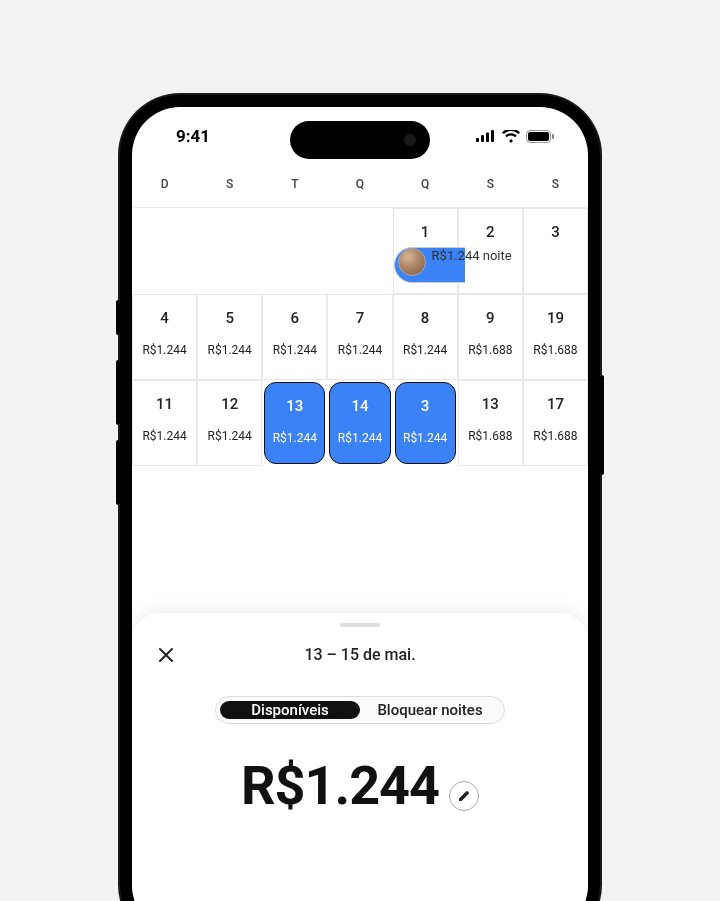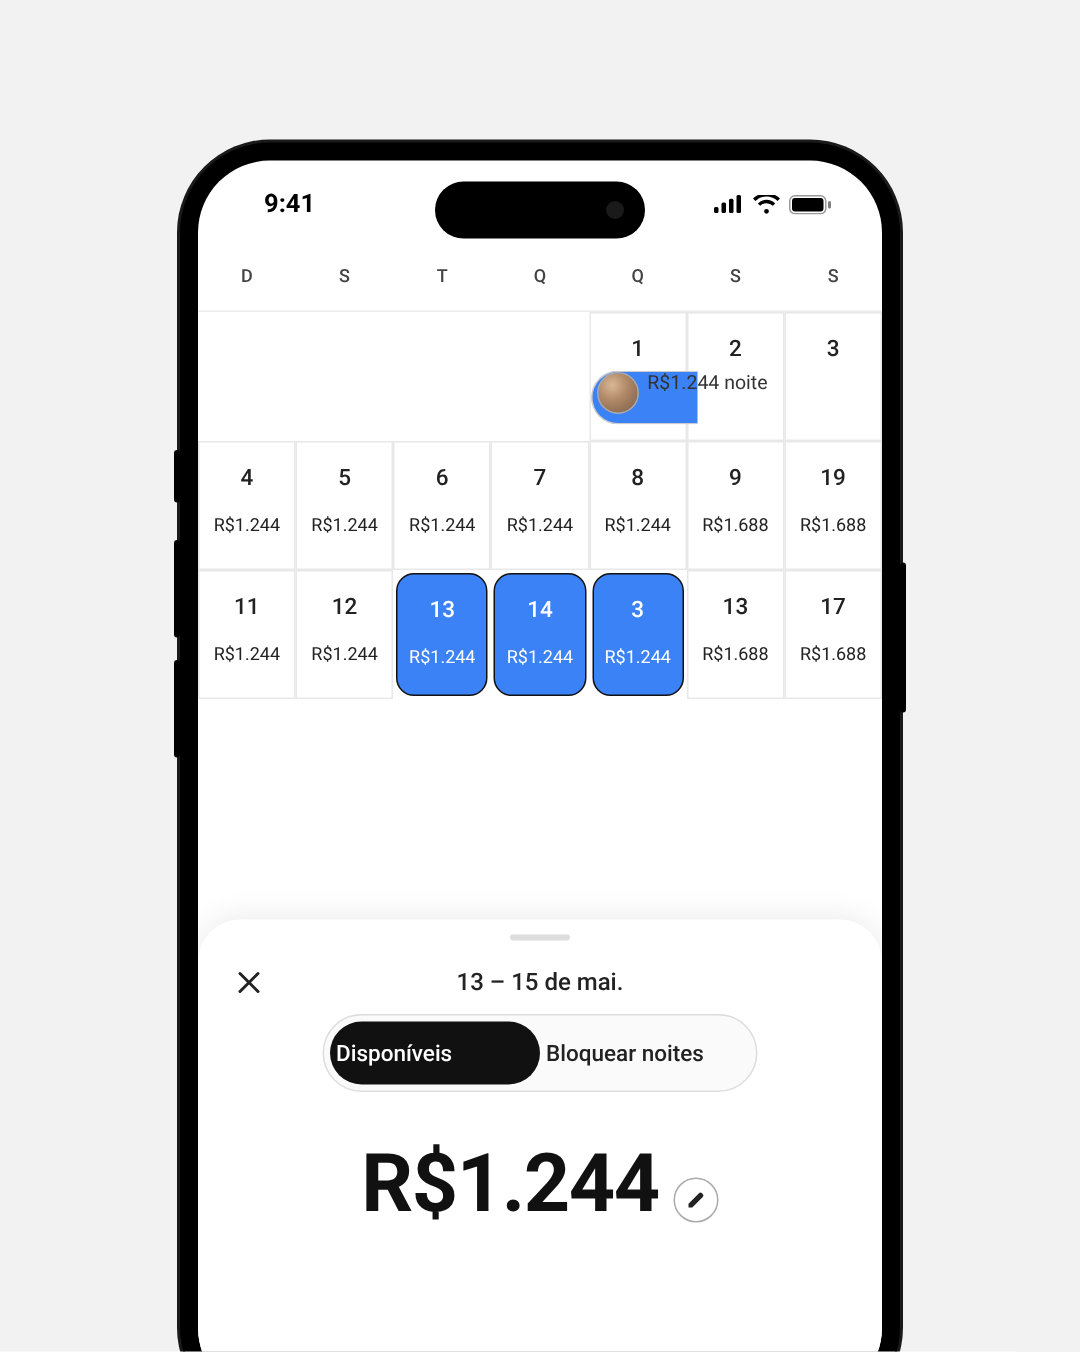--- a/index.html
+++ b/index.html
@@ -166,21 +166,21 @@
   .grabber {
     width: 40px;
     height: 4px;
     background: #ddd;
     border-radius: 2px;
     margin: 0 auto 18px auto;
   }
   .sheet-head {
     display: flex;
     align-items: center;
-    margin-bottom: 12px;
+    margin-bottom: 32px;
     position: relative;
   }
   .close-x {
     position: absolute;
     left: 0;
     width: 20px;
     height: 20px;
   }
   .sheet-title {
     flex: 1;
@@ -193,22 +193,22 @@
     display: flex;
     width: 290px;
     margin: 0 auto 30px auto;
     border: 1px solid #ddd;
     border-radius: 28px;
     padding: 4px;
     background: #fafafa;
   }
   .toggle-btn {
     flex: 1;
-    text-align: left;
-    padding: 12px 4px;
+    text-align: center;
+    padding: 0 4px;
     font-size: 15px;
     font-weight: 500;
     border-radius: 24px;
     color: #222;
   }
   .toggle-btn.active {
     background: #111;
     color: #fff;
   }
   .price-row {

